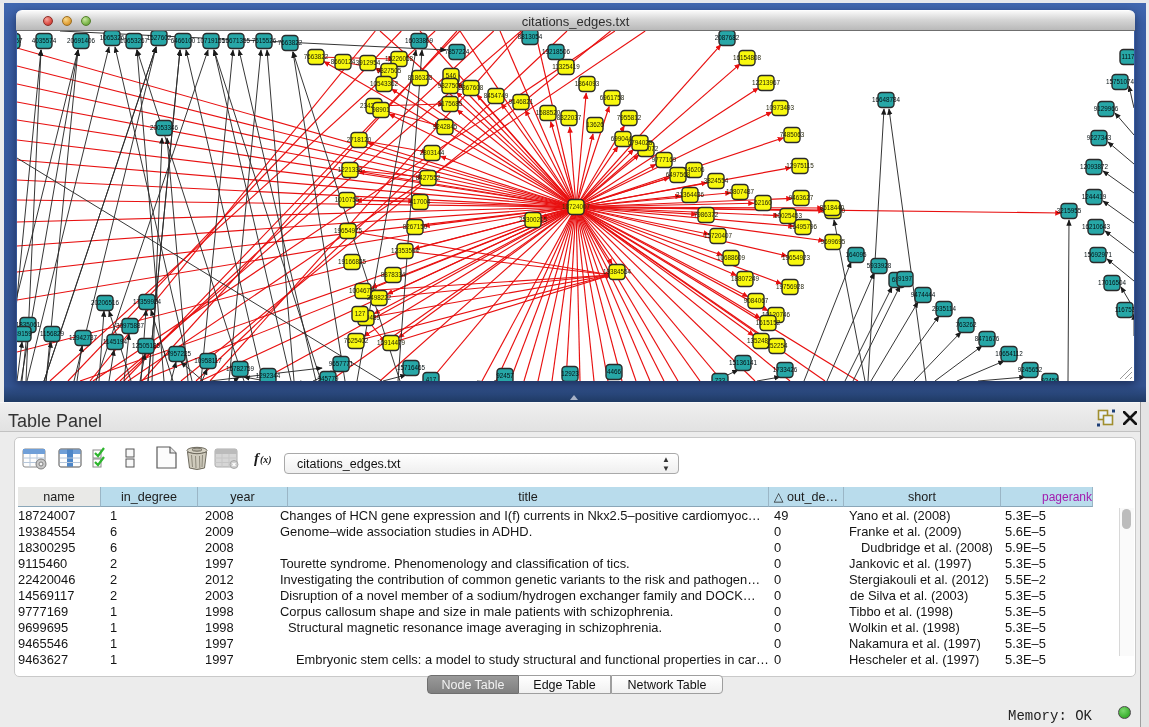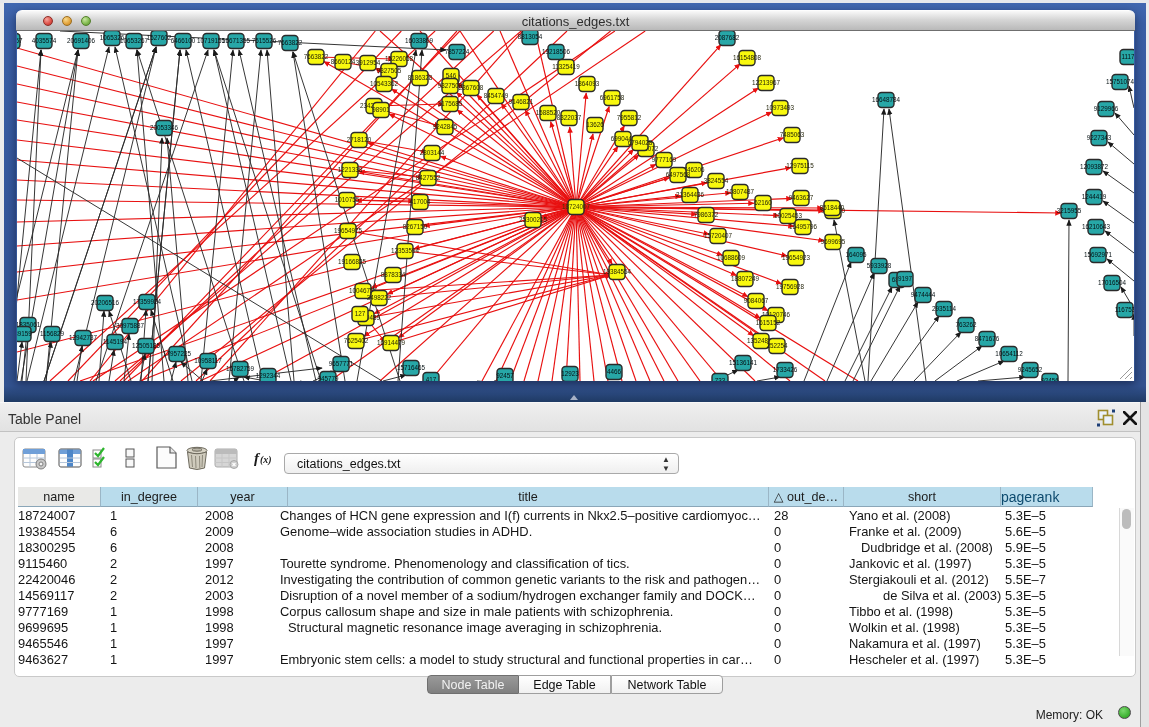--- a/index.html
+++ b/index.html
@@ -14,36 +14,36 @@
   background:linear-gradient(#f9f9f9, #d6d6d6 45%, #b9b9b9 100%);
   border-top:1px solid #fdfdfd; border-bottom:1px solid #6f6f6f; }
 #titlebar .title { position:absolute; left:0; right:0; top:3px; text-align:center; font-size:13px; color:#2e2e2e; }
 .tl { position:absolute; top:15px; width:10px; height:10px; border-radius:50%; }
 #tl-r { left:27px; background:radial-gradient(circle at 35% 30%, #f6a59d, #dd4f46 60%, #ad362e); border:1px solid #8e2d26;}
 #tl-y { left:46px; background:radial-gradient(circle at 35% 30%, #f7d98c, #e3a23a 60%, #b17b22); border:1px solid #9c6d1f;}
 #tl-g { left:65px; background:radial-gradient(circle at 35% 30%, #c8e6a0, #7db84b 60%, #568230); border:1px solid #53802b;}
 #tpanel { position:absolute; left:0; top:402px; width:1149px; height:325px; background:#ececec; }
 #tphead { position:absolute; left:0; top:0; width:1149px; height:30px;
   background:linear-gradient(#efefef,#e2e2e2); border-bottom:1px solid #c2c2c2; border-top:1px solid #f8f8f8;}
-#tphead .t { position:absolute; left:8px; top:8px; font-size:14px; color:#333; }
+#tphead .t { position:absolute; left:8px; top:8px; font-size:18px; color:#333; }
 #container { position:absolute; left:14px; top:35px; width:1122px; height:240px; background:#fff;
   border:1px solid #c9c9c9; border-radius:5px; }
 #dropdown { position:absolute; left:269px; top:15px; width:395px; height:21px; border:1px solid #a9a9a9;
   border-radius:4px; background:linear-gradient(#ffffff,#efefef); font-size:12.5px; color:#111; }
 #dropdown span.txt { position:absolute; left:12px; top:3px; }
 #dropdown .arr { position:absolute; right:8px; top:1px; font-size:8px; color:#333; line-height:9px; }
 #tbl { position:absolute; left:0; top:0; }
 .trow { position:absolute; left:0; height:16px; width:1120px; font-size:12.9px; color:#141414; }
 .trow span { position:absolute; top:1px; white-space:nowrap; }
 #tabs { position:absolute; left:427px; top:273px; height:19px; }
 .seg { position:absolute; top:0; height:19px; border:1px solid #9e9e9e; font-size:12.5px; text-align:center; line-height:18px; color:#111; background:linear-gradient(#ffffff,#f0f0f0); }
 #seg1 { left:0; width:92px; border-radius:4px 0 0 4px; background:linear-gradient(#9a9a9a,#7f7f7f); color:#f2f2f2; border-color:#6f6f6f;}
 #seg2 { left:92px; width:92px; border-left:none; }
 #seg3 { left:184px; width:112px; border-left:1px solid #9e9e9e; border-radius:0 4px 4px 0; }
-#memory { position:absolute; right:46px; top:306px; font-size:12px; color:#222; }
+#memory { position:absolute; right:57px; top:306px; font-size:14px; color:#222;font-family:Liberation Mono, monospace; }
 #memdot { position:absolute; right:18px; top:304px; width:13px; height:13px; border-radius:50%;
   background:radial-gradient(circle at 38% 32%, #7ad96e, #3db131 65%, #2f9526); border:1.5px solid #4a4a4a; }
 #rightedge { position:absolute; right:0; top:402px; width:9px; height:325px; background:#e4e4e4; border-left:1px solid #9f9f9f; }
 #collapse { position:absolute; left:570px; top:395px; width:0; height:0; border-left:4px solid transparent; border-right:4px solid transparent; border-bottom:5px solid #a8b2c6; }
 #vscroll { position:absolute; left:1104px; top:70px; width:15px; height:148px; background:#fafafa; border-left:1px solid #d8d8d8; }
 #vthumb { position:absolute; left:2px; top:1px; width:9px; height:20px; border-radius:5px; background:#bcbcbc; }
 </style></head>
 <body>
 <div id="app">
  <div id="desktop"></div>
@@ -922,33 +922,33 @@
           <span class="txt">citations_edges.txt</span>
           <span class="arr">▲<br>▼</span>
         </div>
      <div style="position:absolute;left:0px;top:49px;width:1106px;height:21px;">
 <div style="position:absolute;left:3px;top:0;width:83px;height:20px;background:#e9e9e7;border-right:1px solid #9bb6c6;border-bottom:1px solid #8aa6b8;font-size:12.6px;color:#1c1c1c;text-align:center;line-height:20px;overflow:hidden">name</div>
 <div style="position:absolute;left:86px;top:0;width:97px;height:20px;background:#b9dcec;border-right:1px solid #9bb6c6;border-bottom:1px solid #8aa6b8;font-size:12.6px;color:#1c1c1c;text-align:center;line-height:20px;overflow:hidden">in_degree</div>
 <div style="position:absolute;left:183px;top:0;width:90px;height:20px;background:#b9dcec;border-right:1px solid #9bb6c6;border-bottom:1px solid #8aa6b8;font-size:12.6px;color:#1c1c1c;text-align:center;line-height:20px;overflow:hidden">year</div>
 <div style="position:absolute;left:273px;top:0;width:481px;height:20px;background:#b9dcec;border-right:1px solid #9bb6c6;border-bottom:1px solid #8aa6b8;font-size:12.6px;color:#1c1c1c;text-align:center;line-height:20px;overflow:hidden">title</div>
 <div style="position:absolute;left:754px;top:0;width:75px;height:20px;background:#b9dcec;border-right:1px solid #9bb6c6;border-bottom:1px solid #8aa6b8;font-size:12.6px;color:#1c1c1c;text-align:center;line-height:20px;overflow:hidden">△ out_de…</div>
 <div style="position:absolute;left:829px;top:0;width:157px;height:20px;background:#b9dcec;border-right:1px solid #9bb6c6;border-bottom:1px solid #8aa6b8;font-size:12.6px;color:#1c1c1c;text-align:center;line-height:20px;overflow:hidden">short</div>
-<div style="position:absolute;left:986px;top:0;width:92px;height:20px;background:#b9dcec;border-right:1px solid #9bb6c6;border-bottom:1px solid #8aa6b8;font-size:14px;color:#0c4a6e;text-align:left;line-height:20px;overflow:hidden">pagerank</div>
+<div style="position:absolute;left:986px;top:0;width:92px;height:20px;background:#b9dcec;border-right:1px solid #9bb6c6;border-bottom:1px solid #8aa6b8;font-size:12px;color:#a21caf;text-align:right;line-height:20px;overflow:hidden">pagerank</div>
 </div>
      <div id="vscroll">
           <div id="vthumb"></div>
         </div>
    </div>
    <div id="tbl">
         <div class="trow" style="top:105px">
           <span style="left:18px">18724007</span>
           <span style="left:110px">1</span>
           <span style="left:205px">2008</span>
           <span style="left:280px">Changes of HCN gene expression and I(f) currents in Nkx2.5–positive cardiomyoc…</span>
-          <span style="left:774px">28</span>
+          <span style="left:774px">49</span>
           <span style="left:849px">Yano et al. (2008)</span>
           <span style="left:1005px">5.3E–5</span>
         </div>
 <div class="trow" style="top:121px">
           <span style="left:18px">19384554</span>
           <span style="left:110px">6</span>
           <span style="left:205px">2009</span>
           <span style="left:280px">Genome–wide association studies in ADHD.</span>
           <span style="left:774px">0</span>
           <span style="left:849px">Franke et al. (2009)</span>
@@ -971,29 +971,29 @@
           <span style="left:849px">Jankovic et al. (1997)</span>
           <span style="left:1005px">5.3E–5</span>
         </div>
 <div class="trow" style="top:169px">
           <span style="left:18px">22420046</span>
           <span style="left:110px">2</span>
           <span style="left:205px">2012</span>
           <span style="left:280px">Investigating the contribution of common genetic variants to the risk and pathogen…</span>
           <span style="left:774px">0</span>
           <span style="left:849px">Stergiakouli et al. (2012)</span>
-          <span style="left:1005px">5.5E–7</span>
+          <span style="left:1005px">5.5E–2</span>
         </div>
 <div class="trow" style="top:185px">
           <span style="left:18px">14569117</span>
           <span style="left:110px">2</span>
           <span style="left:205px">2003</span>
           <span style="left:280px">Disruption of a novel member of a sodium/hydrogen exchanger family and DOCK…</span>
           <span style="left:774px">0</span>
-          <span style="left:883px">de Silva et al. (2003)</span>
+          <span style="left:850px">de Silva et al. (2003)</span>
           <span style="left:1005px">5.3E–5</span>
         </div>
 <div class="trow" style="top:201px">
           <span style="left:18px">9777169</span>
           <span style="left:110px">1</span>
           <span style="left:205px">1998</span>
           <span style="left:280px">Corpus callosum shape and size in male patients with schizophrenia.</span>
           <span style="left:774px">0</span>
           <span style="left:849px">Tibbo et al. (1998)</span>
           <span style="left:1005px">5.3E–5</span>
@@ -1012,21 +1012,21 @@
           <span style="left:110px">1</span>
           <span style="left:205px">1997</span>
           <span style="left:774px">0</span>
           <span style="left:849px">Nakamura et al. (1997)</span>
           <span style="left:1005px">5.3E–5</span>
         </div>
 <div class="trow" style="top:249px">
           <span style="left:18px">9463627</span>
           <span style="left:110px">1</span>
           <span style="left:205px">1997</span>
-          <span style="left:280px">Embryonic stem cells: a model to study structural and functional properties in car…</span>
+          <span style="left:296px">Embryonic stem cells: a model to study structural and functional properties in car…</span>
           <span style="left:774px">0</span>
           <span style="left:849px">Hescheler et al. (1997)</span>
           <span style="left:1005px">5.3E–5</span>
         </div>
       </div>
    <div id="tabs">
      <div class="seg" id="seg1">Node Table</div>
      <div class="seg" id="seg2">Edge Table</div>
      <div class="seg" id="seg3">Network Table</div>
    </div>

